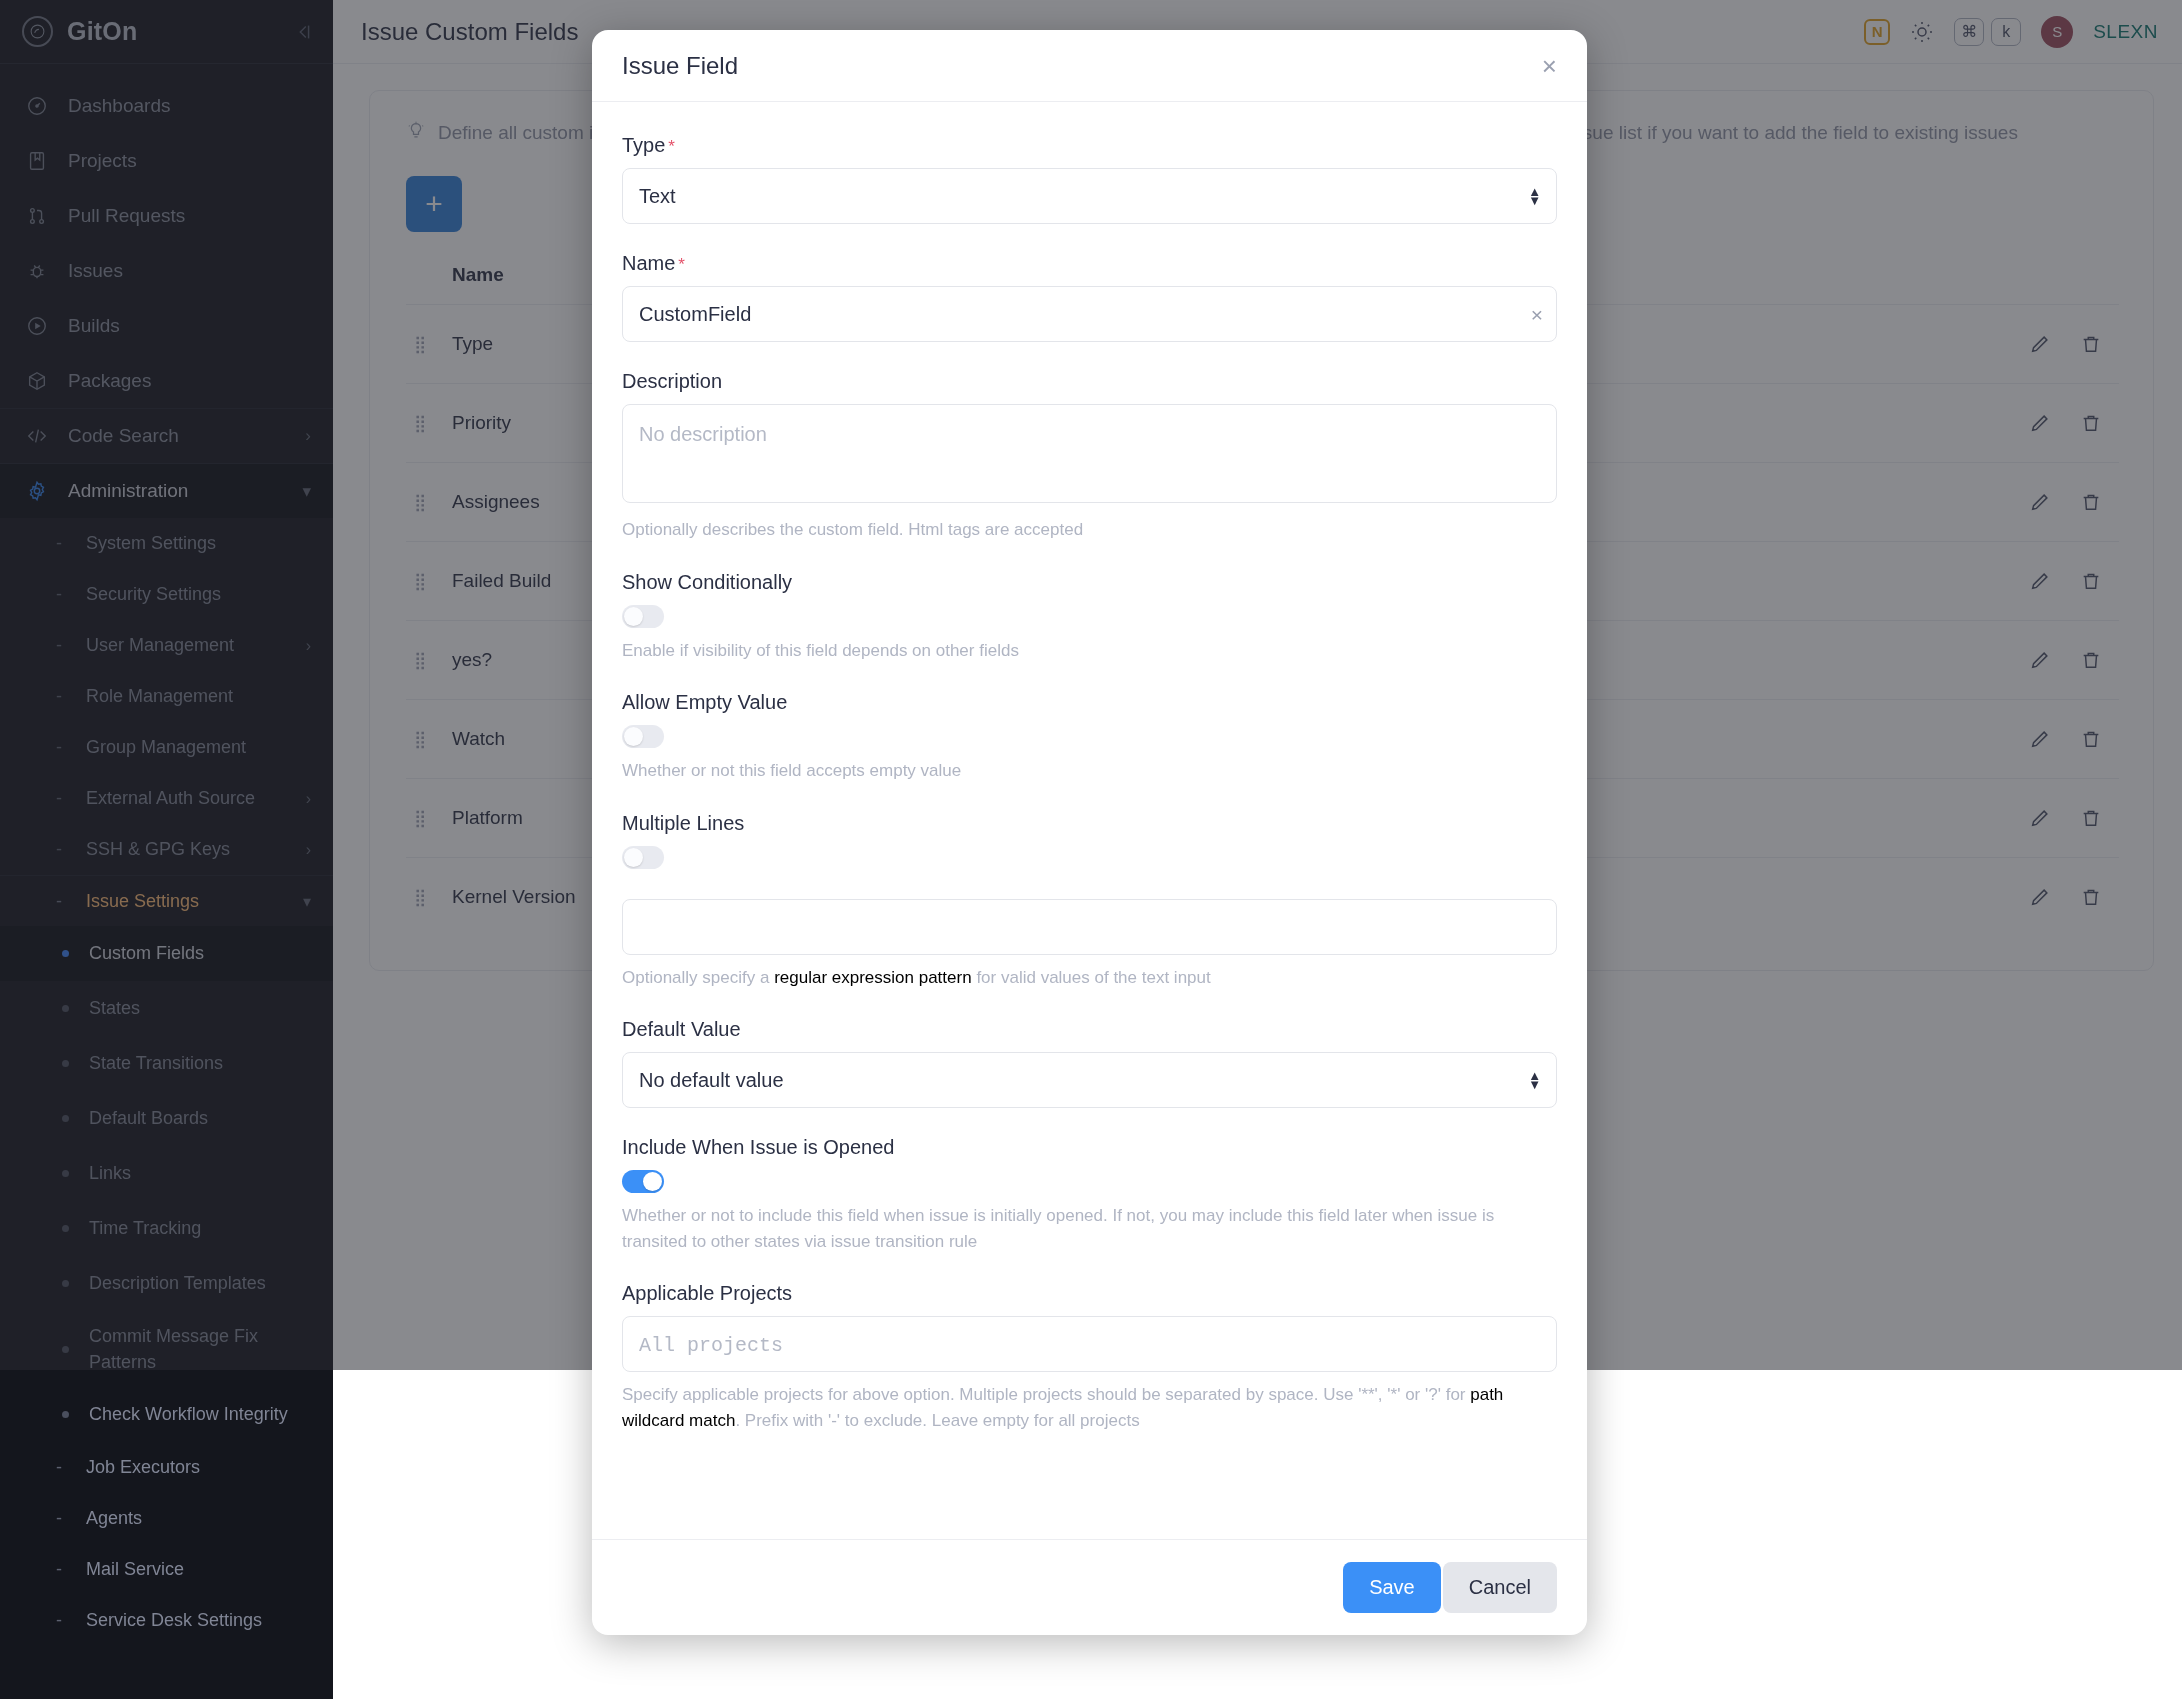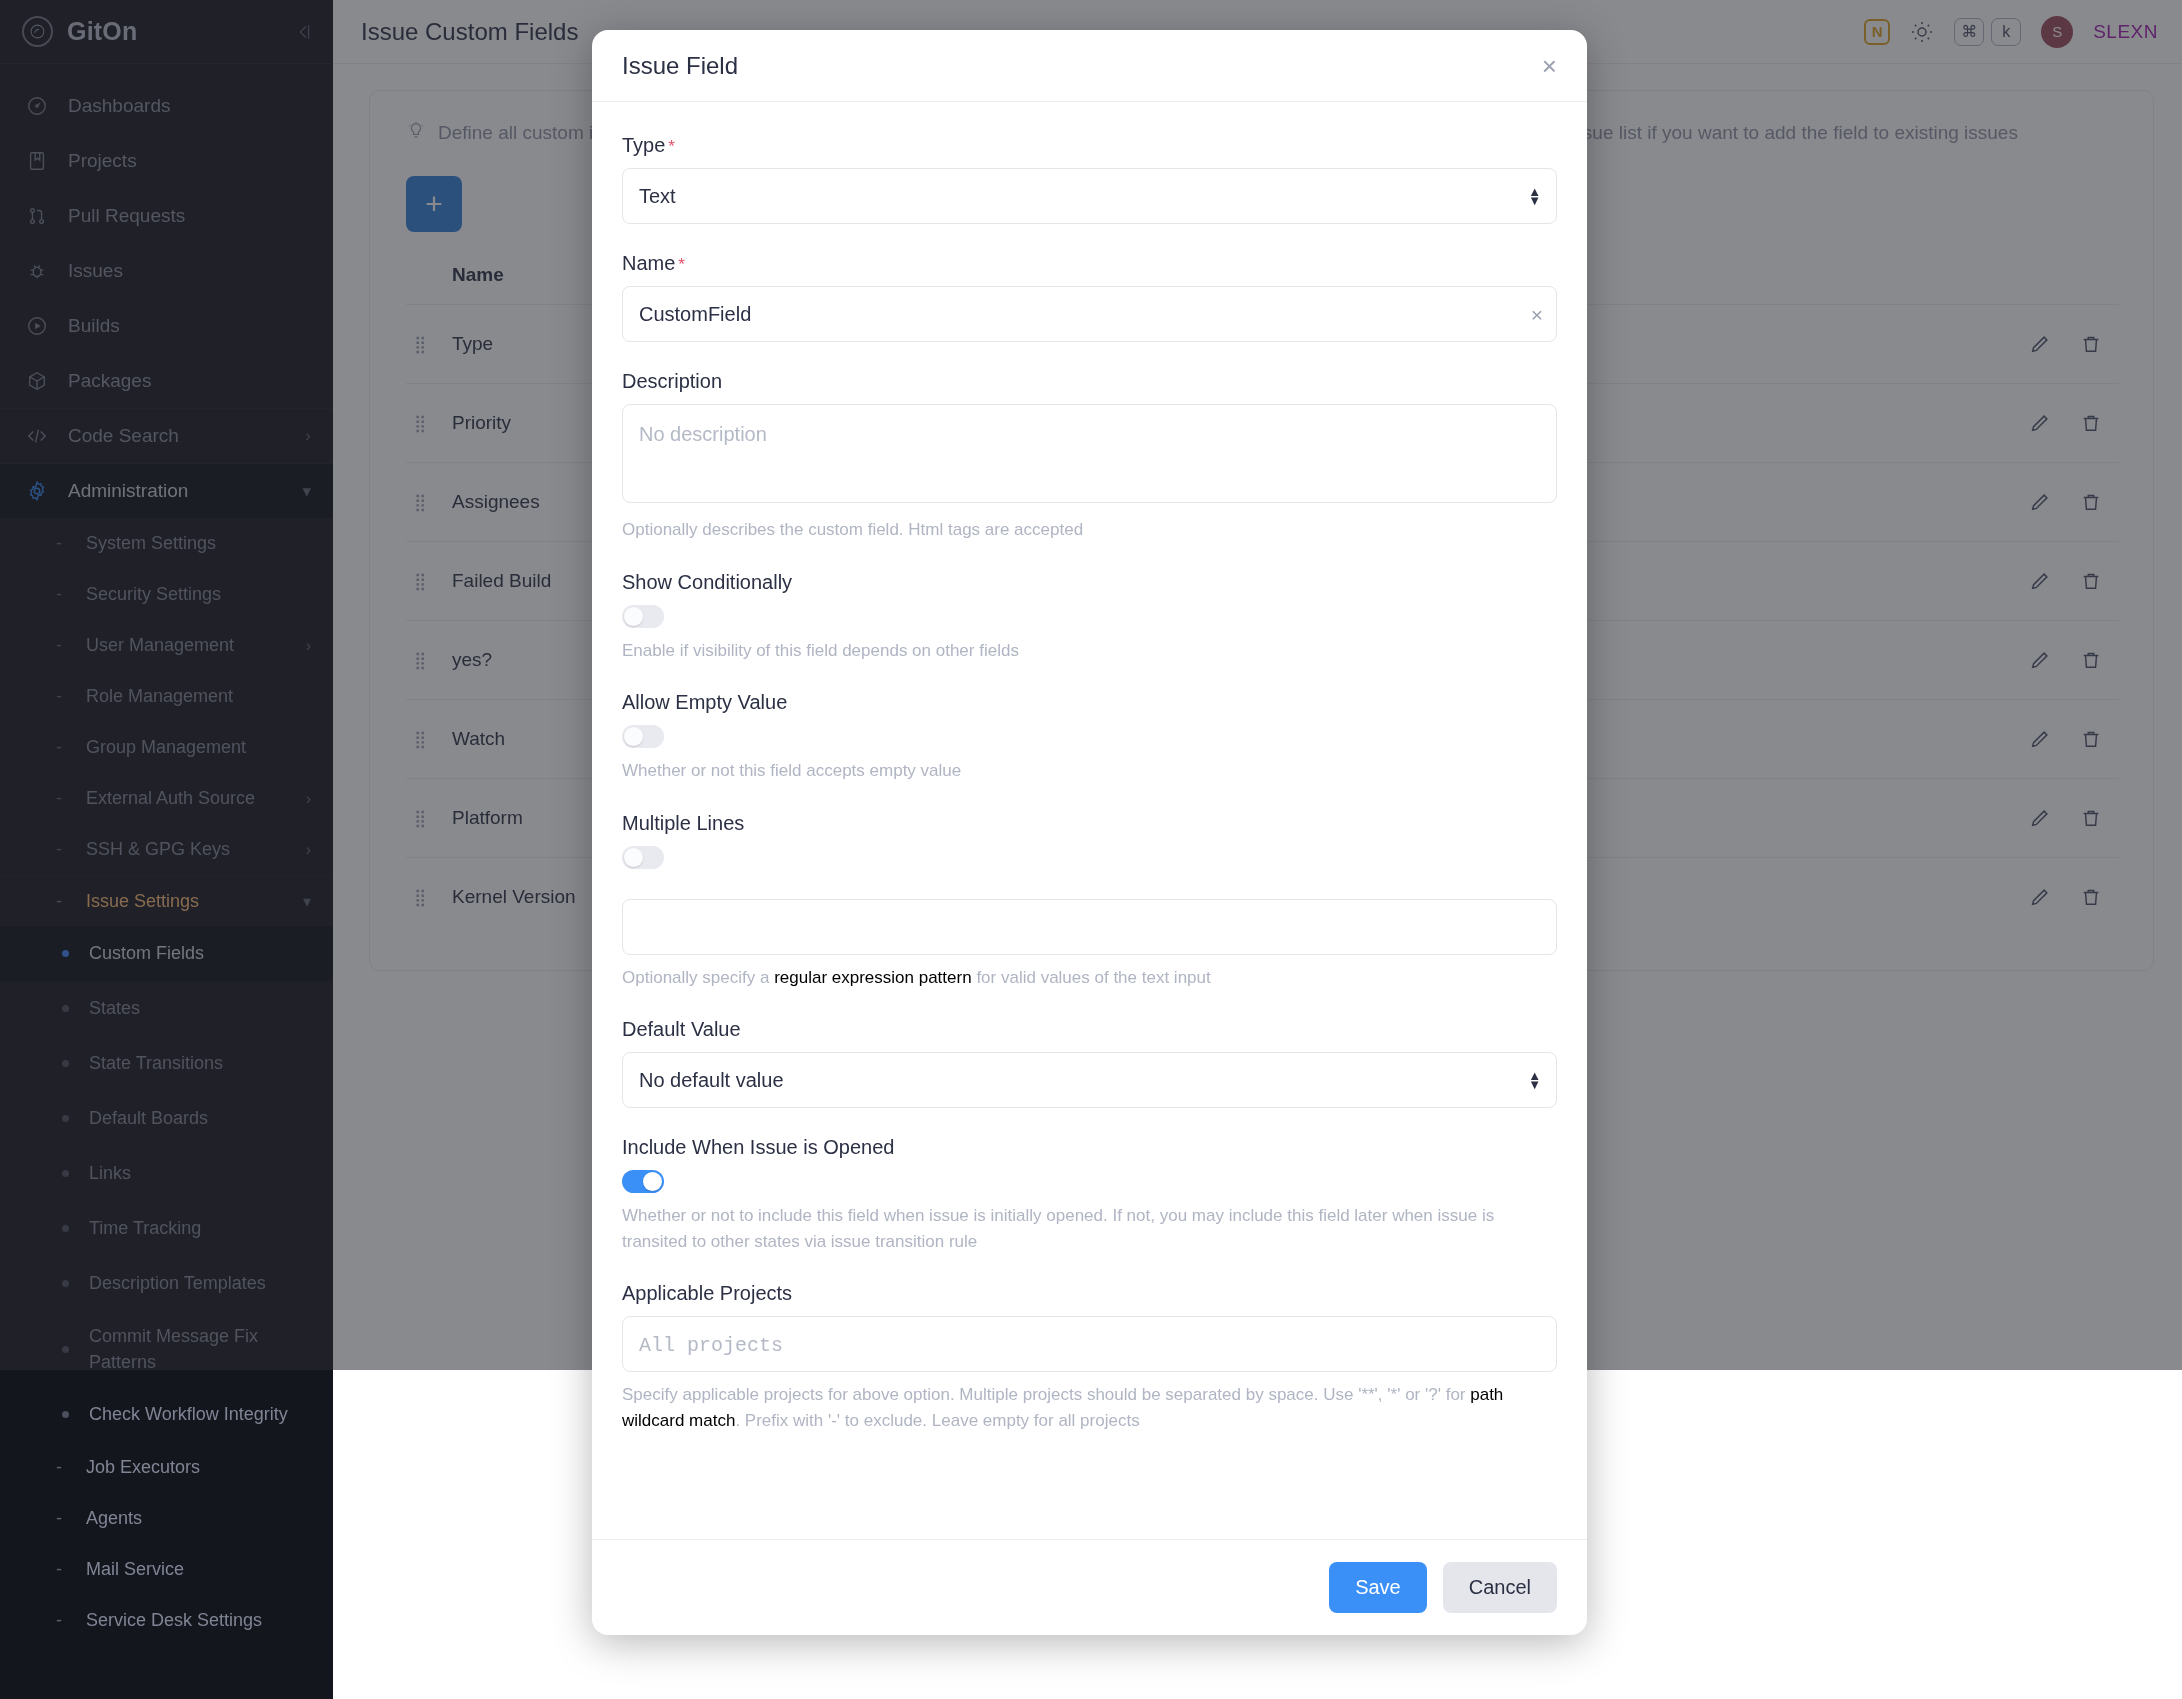--- a/index.html
+++ b/index.html
@@ -92,21 +92,21 @@
     min-width: 30px; height: 28px; border: 1.5px solid #aeb3c2; border-radius: 7px;
     display: flex; align-items: center; justify-content: center;
     font-size: 16px; color: #4b5066; padding: 0 5px;
   }
   .kbd-group { display: flex; gap: 7px; }
   .avatar {
     width: 32px; height: 32px; border-radius: 50%;
     background: #9b4a5c; color: #fff; font-size: 15px;
     display: flex; align-items: center; justify-content: center;
   }
-  .user-name { font-size: 19px; color: #a21caf; letter-spacing: 0.5px; }
+  .user-name { font-size: 19px; color: #0f766e; letter-spacing: 0.5px; }
 
   .content { padding: 26px 28px 0 36px; }
   .panel {
     border: 1px solid #e9ebf0; border-radius: 10px; background: #fff;
     padding: 28px 34px 34px 36px;
     max-width: 1791px;
   }
   .hint {
     font-size: 19px; color: #8e93a4; line-height: 1.5; max-width: 1672px;
     display: flex; gap: 10px; align-items: flex-start;
@@ -159,21 +159,21 @@
   .modal-close {
     margin-left: auto; font-size: 26px; color: #9aa0b0; cursor: pointer;
     line-height: 1; background: none; border: none; font-family: "Liberation Sans", sans-serif;
   }
   .modal-body {
     flex: 1 1 auto; padding: 32px 30px 30px 30px; overflow: hidden;
   }
   .modal-foot {
     flex: 0 0 96px; border-top: 1px solid #ecedf1;
     display: flex; align-items: center; justify-content: flex-end;
-    gap: 16px; padding: 0 30px;
+    gap: 2px; padding: 0 30px;
   }
   .btn {
     font-size: 20px; border: none; border-radius: 8px; cursor: pointer;
     padding: 14px 26px; font-family: "Liberation Sans", sans-serif;
   }
   .btn-primary { background: #3b90f7; color: #fff; }
   .btn-secondary { background: #e4e6eb; color: #2b3044; }
 
   .fgroup { margin-bottom: 28px; }
   .flabel { font-size: 20px; color: #2b3044; margin-bottom: 11px; display: block; }

